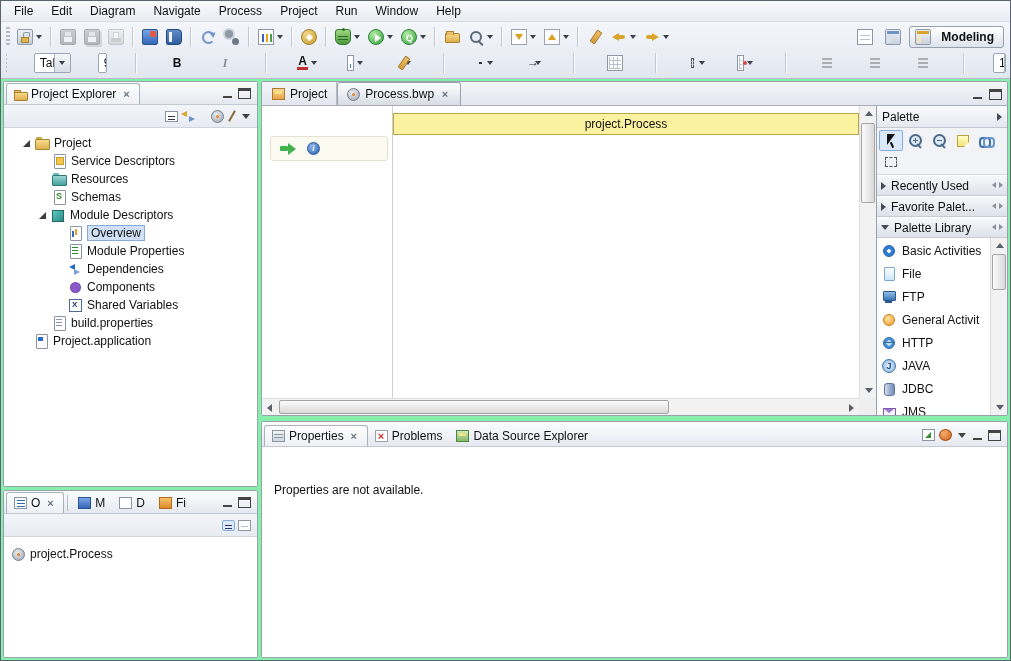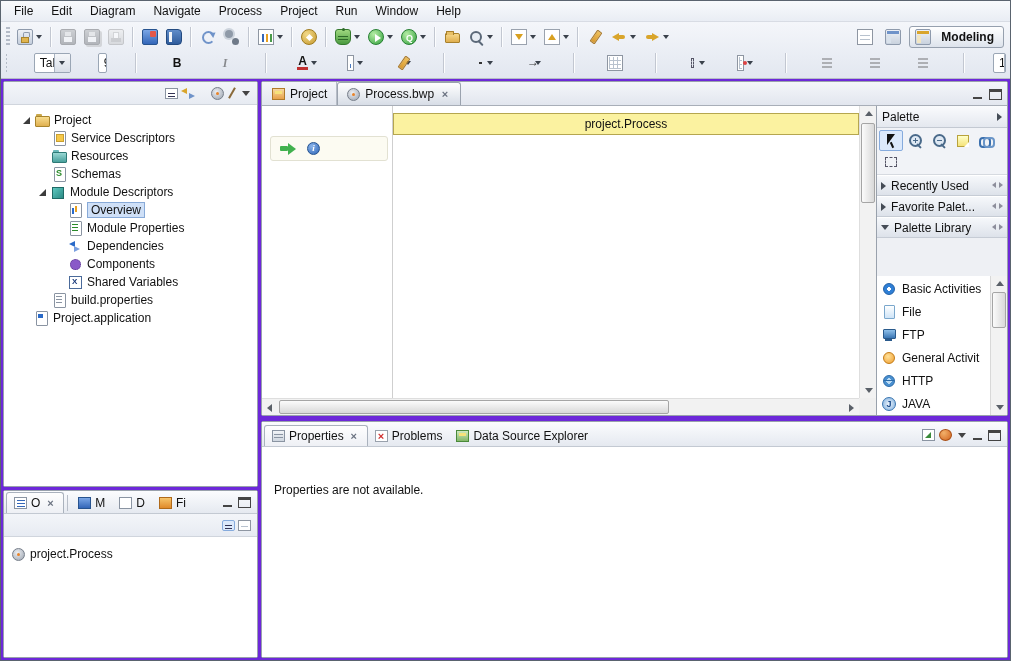--- a/index.html
+++ b/index.html
@@ -1,18 +1,18 @@
 <!DOCTYPE html>
 <html><head>
 <meta charset="utf-8">
 <style>
 *{box-sizing:border-box;margin:0;padding:0;}
 html,body{width:1011px;height:661px;overflow:hidden;}
 body{font-family:"Liberation Sans","DejaVu Sans",sans-serif;font-size:12px;color:#111;background:#e9ecf1;}
-#window{position:absolute;inset:0;border:1px solid #5a646f;display:flex;flex-direction:column;background:#6d28d9;}
+#window{position:absolute;inset:0;border:1px solid #5a646f;display:flex;flex-direction:column;background:#86efac;}
 
 
 .menubar{height:21px;display:flex;align-items:center;padding-left:4px;background:linear-gradient(#f8fafc,#e9edf4);border-bottom:1px solid #d8dce4;}
 .menu-item{padding:2px 9px;cursor:default;}
 
 
 .tbar{background:linear-gradient(#f4f6fa,#e2e7f0);border-bottom:1px solid #b6bcc7;padding:1px 4px 2px;}
 .trow{display:flex;align-items:center;height:27px;}
 .trow2{height:26px;gap:24px;}
 .tb{height:24px;min-width:24px;padding:0 3px;display:flex;align-items:center;justify-content:center;border:1px solid transparent;border-radius:3px;background:transparent;}
@@ -226,21 +226,21 @@
 .mag::after{content:"";position:absolute;right:1px;bottom:1px;width:6px;height:2px;background:#4a6a8a;transform:rotate(45deg);border-radius:1px;}
 .noteic{width:12px;height:12px;background:linear-gradient(#ffffc8,#f5e37a);border:1px solid #b8a23c;position:relative;}
 .noteic::after{content:"";position:absolute;right:-1px;bottom:-1px;border-left:5px solid transparent;border-bottom:5px solid #fff;}
 .chainic{width:16px;height:12px;position:relative;}
 .chainic::before{content:"";position:absolute;left:0;top:2px;width:8px;height:7px;border:2px solid #3a6fae;border-radius:4px;}
 .chainic::after{content:"";position:absolute;right:0;top:2px;width:8px;height:7px;border:2px solid #6a95c8;border-radius:4px;}
 .psec{height:21px;display:flex;align-items:center;gap:5px;padding:0 4px;background:linear-gradient(#f6f8fb,#dde2ea);border-bottom:1px solid #c6ccd5;border-top:1px solid #fff;flex:0 0 auto;white-space:nowrap;overflow:hidden;}
 .pin2{margin-left:auto;width:11px;height:9px;position:relative;opacity:.7;flex:0 0 auto;}
 .pin2::before{content:"";position:absolute;left:0;top:1px;border-right:4px solid #667;border-top:3px solid transparent;border-bottom:3px solid transparent;}
 .pin2::after{content:"";position:absolute;right:0;top:1px;border-left:4px solid #667;border-top:3px solid transparent;border-bottom:3px solid transparent;}
-.plibwrap{flex:1;display:flex;min-height:0;background:#fff;margin-top:38px;}
+.plibwrap{flex:1;display:flex;min-height:0;background:#fff;}
 .plist{flex:1;padding-top:1px;overflow:hidden;min-width:0;}
 .pitem{height:23px;display:flex;align-items:center;gap:6px;padding-left:5px;white-space:nowrap;}
 .psb{width:17px;background:#f2f2f2;border-left:1px solid #d8d8d8;position:relative;flex:0 0 auto;}
 .psb .vthumb{top:16px;height:36px;}
 .pi{width:14px;height:14px;position:relative;flex:0 0 auto;}
 .pi-basic::after{content:"";position:absolute;left:1px;top:1px;width:10px;height:10px;border-radius:50%;background:radial-gradient(circle,#fff 0 2px,#2f7fd6 2px);border:1px solid #1f5fa6;}
 .pi-file::after{content:"";position:absolute;left:2px;top:0;width:9px;height:12px;background:linear-gradient(#feffff,#cfe4f7);border:1px solid #7aa7cc;border-radius:1px;}
 .pi-ftp::before{content:"";position:absolute;left:1px;top:1px;width:11px;height:8px;background:linear-gradient(#8fc0ea,#3a76b4);border:1px solid #2a5a8c;border-radius:1px;}
 .pi-ftp::after{content:"";position:absolute;left:3px;bottom:1px;width:7px;height:2px;background:#2a5a8c;}
 .pi-general::after{content:"";position:absolute;left:1px;top:1px;width:10px;height:10px;border-radius:50%;background:radial-gradient(circle at 40% 35%,#ffe29a,#ef9c2e);border:1px solid #c47c16;}
@@ -444,20 +444,31 @@
           </span>
         </span>
     </div>
   </div>
 
   <div class="main">
 
     <div class="col-left">
 
       <div class="view" style="flex:0 0 406px;">
+        <div class="vhead">
+          <div class="vtab active">
+            <span class="vti vti-folder"></span>
+            <span>Project Explorer</span>
+            <span class="closex"></span>
+          </div>
+          <div class="vhead-right">
+            <span class="wbtn wbtn-min"></span>
+            <span class="wbtn wbtn-max"></span>
+          </div>
+        </div>
         <div class="vtools">
           <span class="iccollapse"></span>
           <span class="iclink"></span>
           <span class="gap"></span>
           <span class="icgearsm"></span>
           <span class="icneedle"></span>
           <span class="wbtn wbtn-menu"></span>
         </div>
         <div class="tree">
           <div class="trow-item lvl0">

